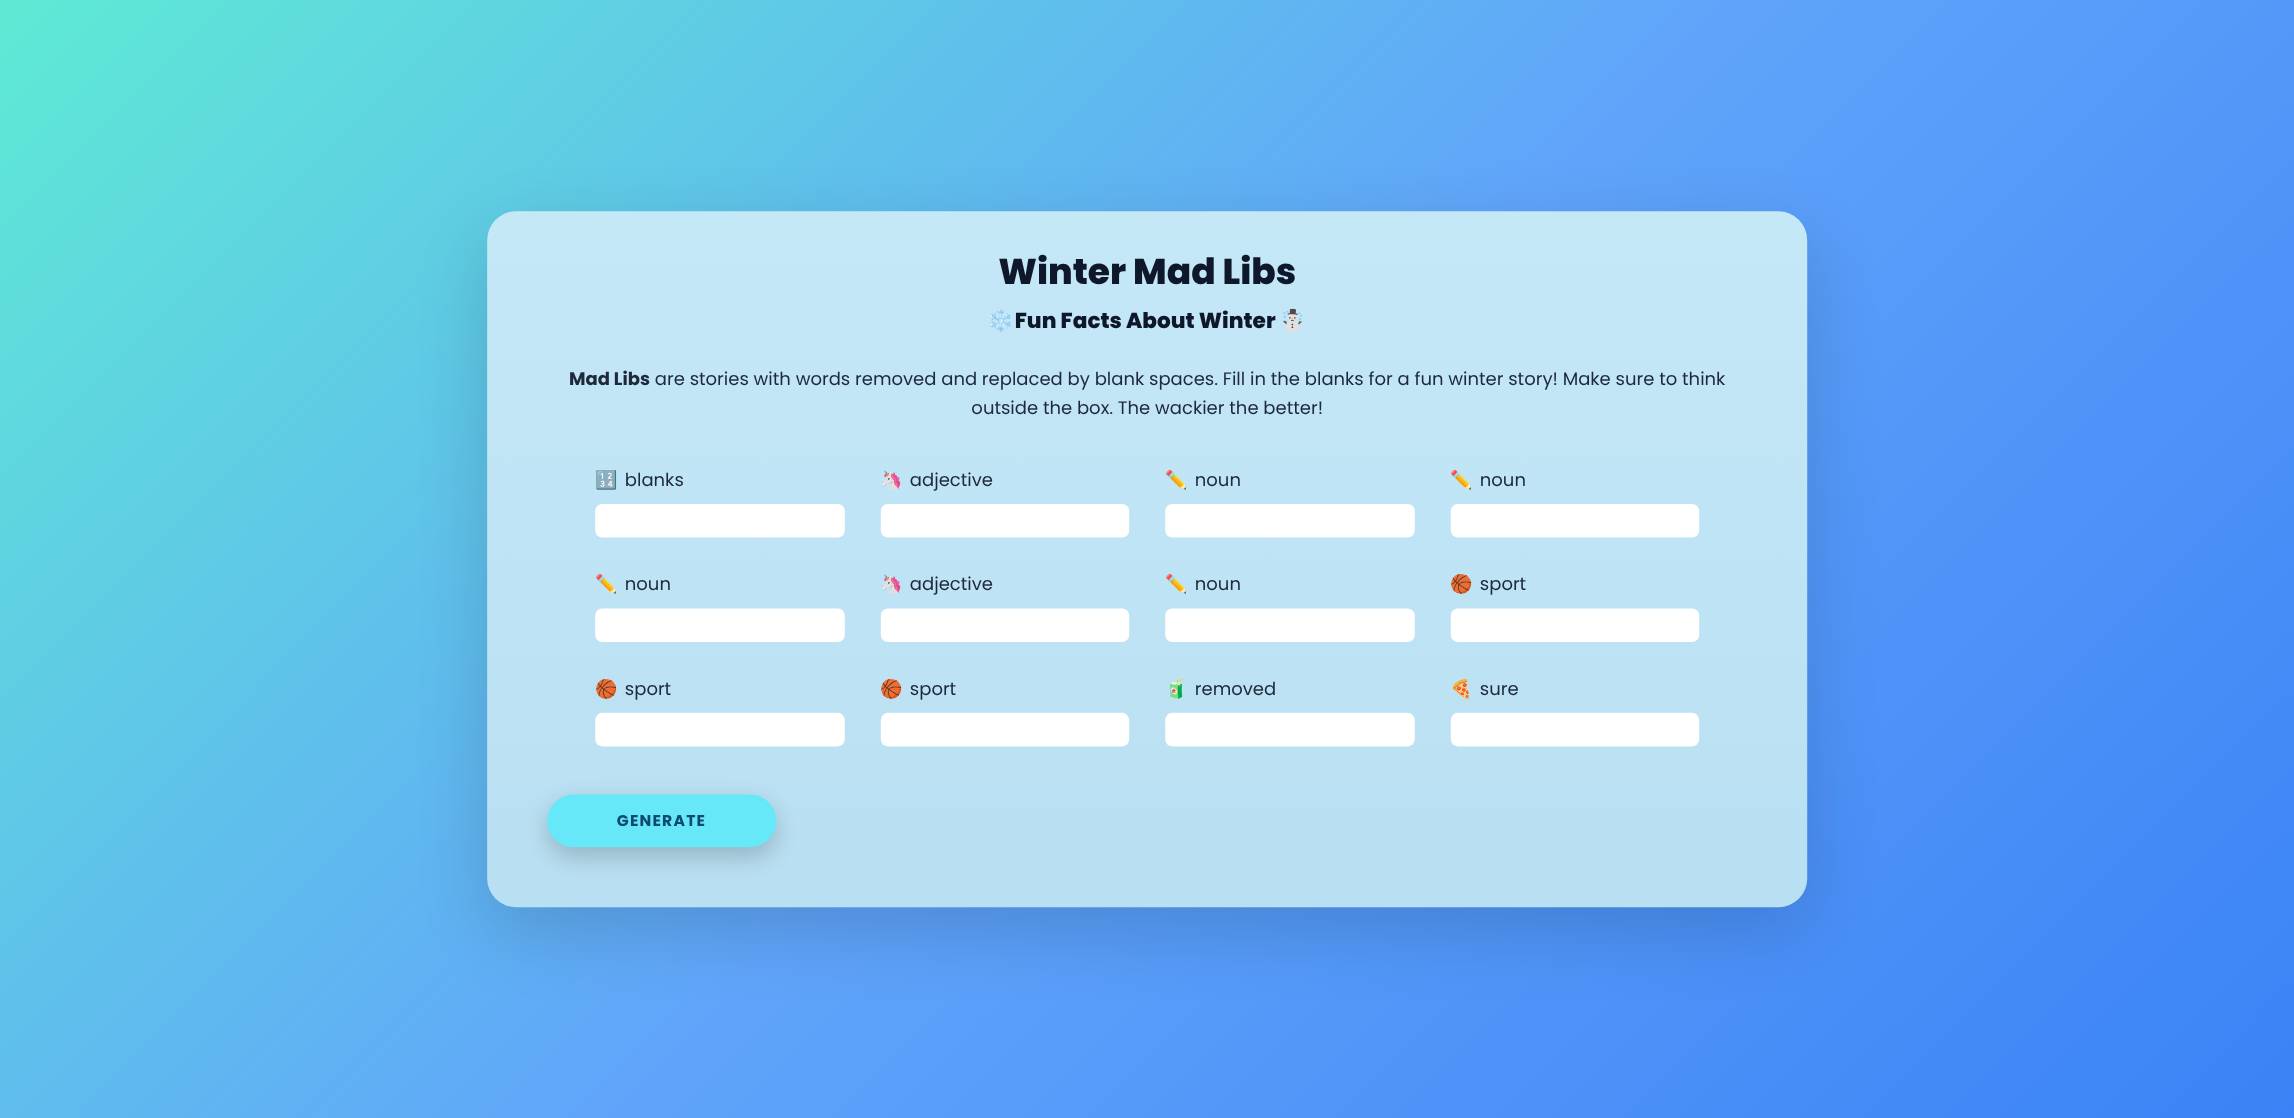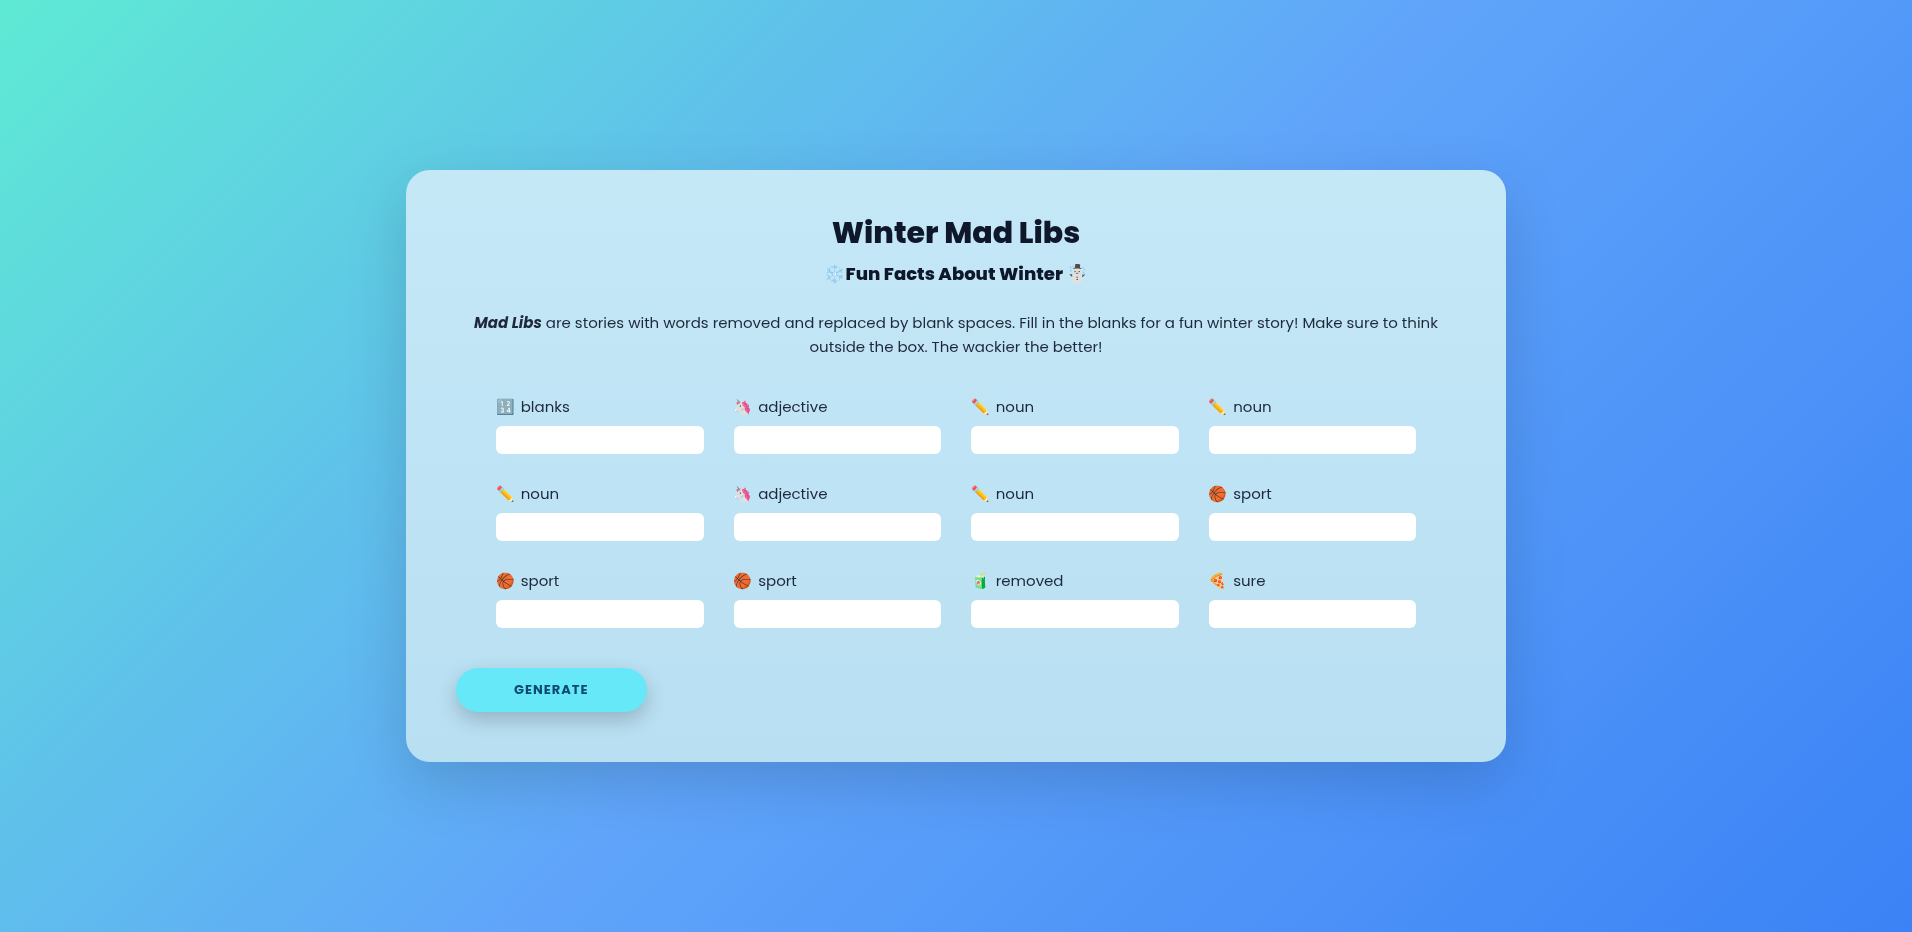--- a/index.html
+++ b/index.html
@@ -14,21 +14,21 @@
       background: linear-gradient(135deg, #5eead4 0%, #60a5fa 50%, #3b82f6 100%);
       display: flex;
       align-items: center;
       justify-content: center;
       padding: 40px 20px;
     }
     
     .card {
       background: linear-gradient(180deg, #c5e8f7 0%, #b8dff2 100%);
       border-radius: 24px;
-      padding: 40px 50px 50px;
+      padding: 28px 50px 50px;
       width: 1100px;
       max-width: 100%;
       box-shadow: 0 20px 60px rgba(0, 0, 0, 0.15);
     }
     
     .title {
       text-align: center;
       font-size: 30px;
       font-weight: 800;
       color: #0f172a;
@@ -47,21 +47,20 @@
       text-align: center;
       font-size: 15px;
       color: #1e293b;
       line-height: 1.6;
       margin-bottom: 36px;
       padding: 0 10px;
     }
     
     .description strong {
       font-weight: 700;
-      font-style: italic;
     }
     
     .form-grid {
       display: grid;
       grid-template-columns: repeat(4, 1fr);
       gap: 28px 30px;
       padding: 0 40px;
       margin-bottom: 40px;
     }
     

